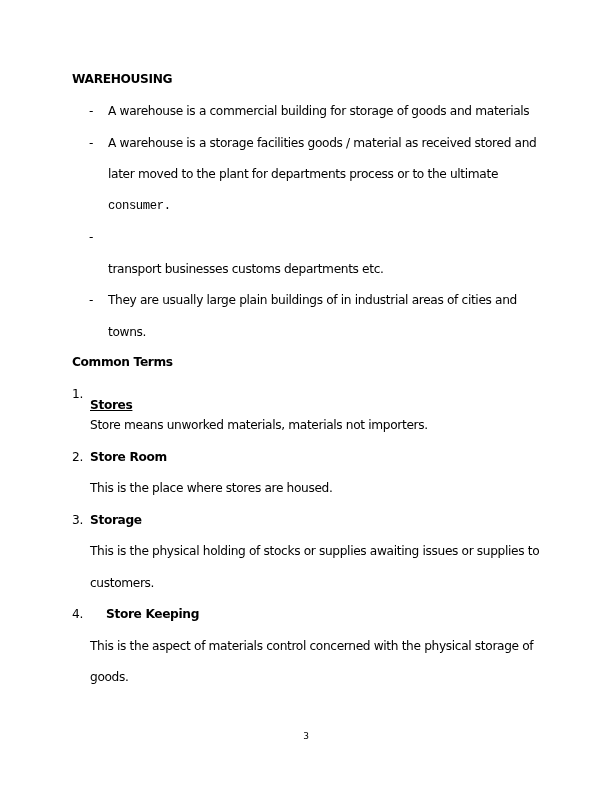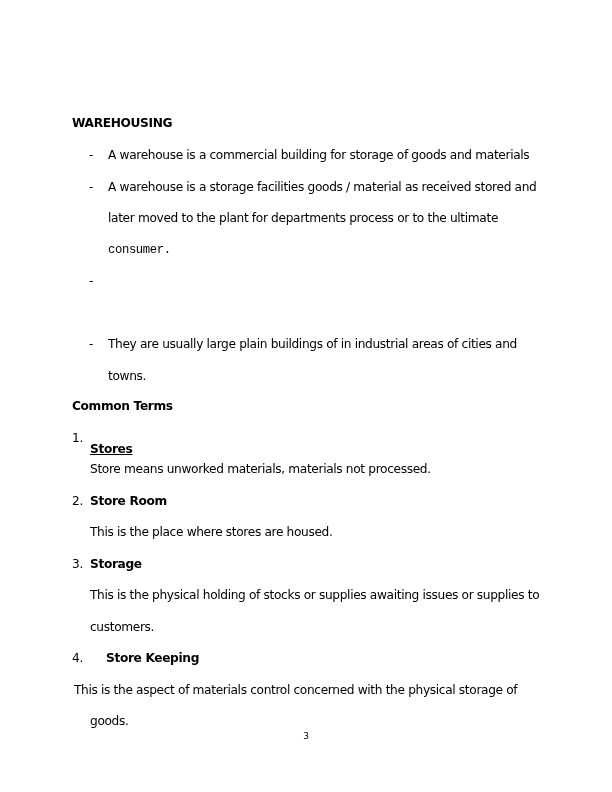--- a/index.html
+++ b/index.html
@@ -2,58 +2,59 @@
 <html><head>
   <meta charset="utf-8">
   <style>
     html, body { margin: 0; padding: 0; background: #ffffff; }
     body {
       width: 612px; height: 792px; position: relative; overflow: hidden;
       font-family: "DejaVu Sans", sans-serif; color: #000;
       font-size: 12px;
     }
     .page { position: absolute; left: 0; top: 0; width: 612px; height: 792px; }
-    .line { position: absolute; white-space: nowrap; font-size: 12.2px; letter-spacing: -0.35px; margin-top: 44px; }
+    .line { position: absolute; white-space: nowrap; font-size: 12.2px; letter-spacing: -0.35px; }
     .bold { font-weight: bold; }
     .pagenum { position: absolute; left: 0; width: 612px; text-align: center; top: 731px; font-size: 9px; }
   </style>
 </head>
 <body>
 
 <div class="page">
   <div class="line bold" style="left:72px;top:72px;">WAREHOUSING</div>
 
   <div class="line" style="left:89px;top:104px;">-</div>
   <div class="line" style="left:108px;top:104px;">A warehouse is a commercial building for storage of goods and materials</div>
 
   <div class="line" style="left:89px;top:136px;">-</div>
   <div class="line" style="left:108px;top:136px;">A warehouse is a storage facilities goods / material as received stored and</div>
   <div class="line" style="left:108px;top:167px;">later moved to the plant for departments process or to the ultimate</div>
   <div class="line" style="left:108px;top:199px;font-family:Liberation Mono, monospace;">consumer.</div>
 
   <div class="line" style="left:89px;top:230px;">-</div>
+  <div class="line" style="left:108px;top:262px;">transport businesses customs departments etc.</div>
 
   <div class="line" style="left:89px;top:293px;">-</div>
   <div class="line" style="left:108px;top:293px;">They are usually large plain buildings of in industrial areas of cities and</div>
   <div class="line" style="left:108px;top:325px;">towns.</div>
 
   <div class="line bold" style="left:72px;top:355px;">Common Terms</div>
 
   <div class="line" style="left:72px;top:387px;">1.</div>
   <div class="line bold" style="left:90px;top:398px;text-decoration:underline;">Stores</div>
-  <div class="line" style="left:90px;top:418px;">Store means unworked materials, materials not processed.</div>
+  <div class="line" style="left:90px;top:418px;">Store means unworked materials, materials not importers.</div>
 
   <div class="line" style="left:72px;top:450px;">2.</div>
   <div class="line bold" style="left:90px;top:450px;">Store Room</div>
   <div class="line" style="left:90px;top:481px;">This is the place where stores are housed.</div>
 
   <div class="line" style="left:72px;top:513px;">3.</div>
   <div class="line bold" style="left:90px;top:513px;">Storage</div>
   <div class="line" style="left:90px;top:544px;">This is the physical holding of stocks or supplies awaiting issues or supplies to</div>
   <div class="line" style="left:90px;top:576px;">customers.</div>
 
   <div class="line" style="left:72px;top:607px;">4.</div>
   <div class="line bold" style="left:106px;top:607px;">Store Keeping</div>
-  <div class="line" style="left:74px;top:639px;">This is the aspect of materials control concerned with the physical storage of</div>
+  <div class="line" style="left:90px;top:639px;">This is the aspect of materials control concerned with the physical storage of</div>
   <div class="line" style="left:90px;top:670px;">goods.</div>
 
   <div class="pagenum">3</div>
 </div>
 
 </body></html>

